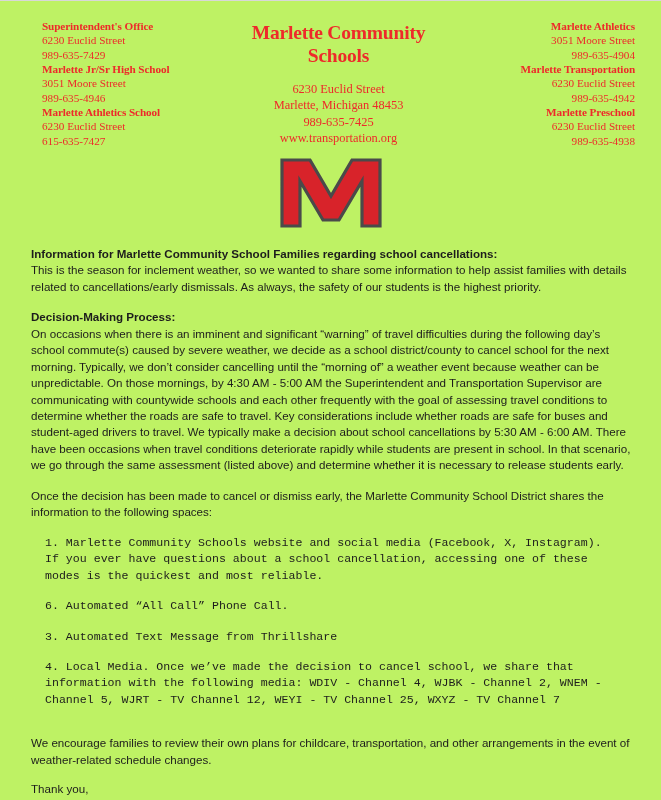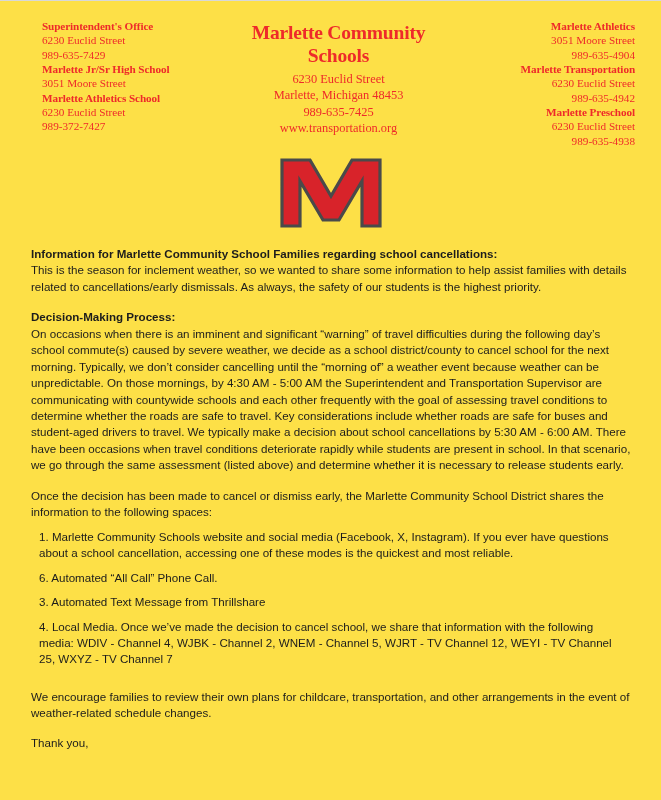--- a/index.html
+++ b/index.html
@@ -13,21 +13,21 @@
     height: 800px;
     font-family: "Liberation Sans", sans-serif;
     color: #1a1a1a;
     overflow: hidden;
     position: relative;
   }
   .page {
     width: 661px;
     height: 800px;
     box-sizing: border-box;
-    background: #fde047;
+    background: #bef264;
     position: relative;
     border-top: 1px solid #d8d8d8;
   }
 
   
   .letterhead {
     display: flex;
     align-items: flex-start;
     justify-content: space-between;
     padding: 18px 14px 0 14px;
@@ -54,21 +54,21 @@
     text-align: center;
     font-family: "Liberation Serif", serif;
     color: #ee2a2a;
     padding-top: 2px;
   }
   .lh-title {
     font-size: 19.5px;
     font-weight: bold;
     letter-spacing: -0.2px;
     line-height: 1.2;
-    margin-bottom: 3px;
+    margin-bottom: 13px;
   }
   .lh-sub {
     font-size: 12.4px;
     line-height: 1.33;
   }
   .lh-url { font-size: 12.4px; line-height: 1.33; }
 
   
   .logo-wrap {
     text-align: center;
@@ -99,22 +99,23 @@
   }
   .gap { height: 14px; }
   .gap-sm { height: 13px; }
 
   ol.notif-list {
     margin: 0;
     padding: 0;
     list-style: none;
   }
   ol.notif-list li {
-    margin: 8px;
+    margin: 14px;
     padding: 0;
+    font-family: Liberation Mono, monospace;
   }
 
   .sign {
     color: #ee2a2a;
     font-weight: bold;
     font-size: 11.6px;
     line-height: 1.42;
   }
 </style>
 </head>
@@ -126,25 +127,26 @@
 
     <div class="lh-col left">
       <div>
         <div class="lh-name">Superintendent's Office</div>
         <div class="lh-line">6230 Euclid Street</div>
         <div class="lh-line">989-635-7429</div>
       </div>
       <div>
         <div class="lh-name">Marlette Jr/Sr High School</div>
         <div class="lh-line">3051 Moore Street</div>
+        <div class="lh-line">989-635-4946</div>
       </div>
       <div>
         <div class="lh-name">Marlette Athletics School</div>
         <div class="lh-line">6230 Euclid Street</div>
-        <div class="lh-line">989-372-7427</div>
+        <div class="lh-line">615-635-7427</div>
       </div>
     </div>
 
     <div class="lh-center">
       <div class="lh-title">Marlette Community Schools</div>
       <div class="lh-sub">6230 Euclid Street</div>
       <div class="lh-sub">Marlette, Michigan 48453</div>
       <div class="lh-sub">989-635-7425</div>
       <div class="lh-url">www.transportation.org</div>
     </div>

